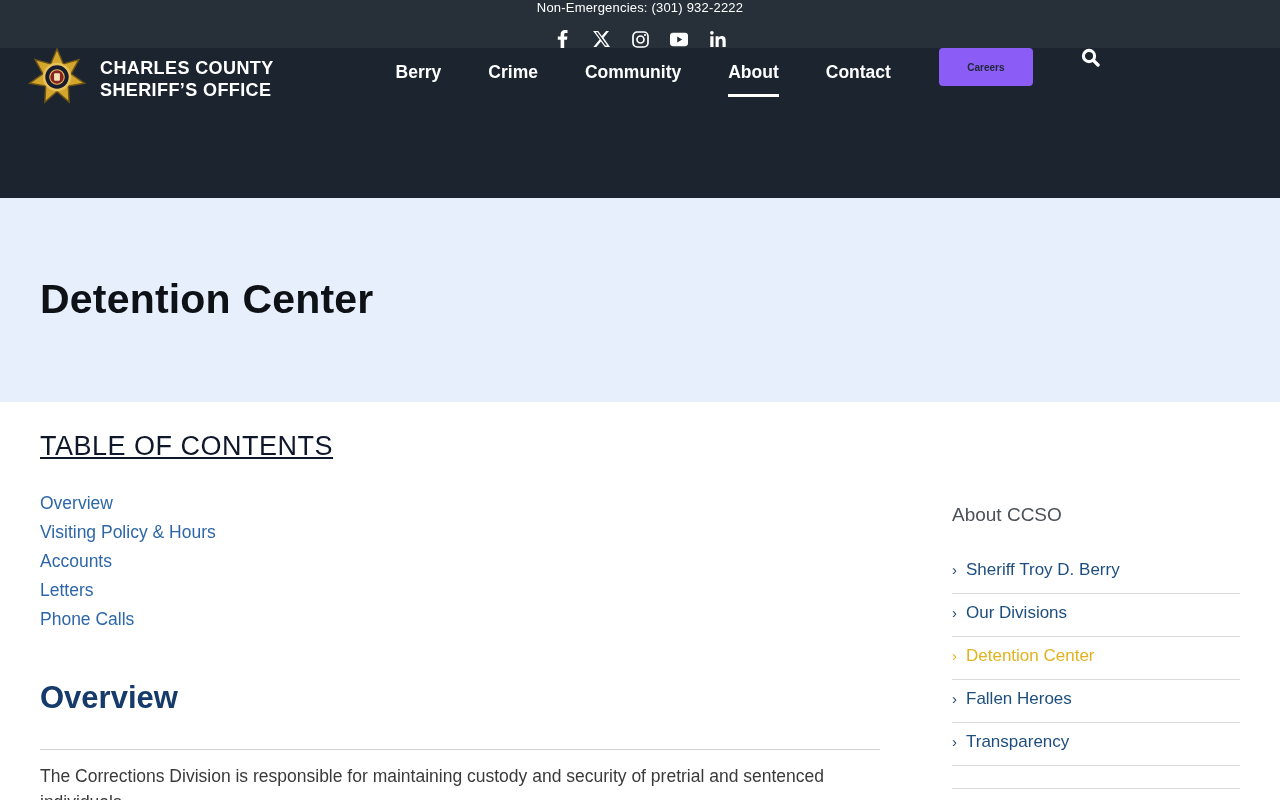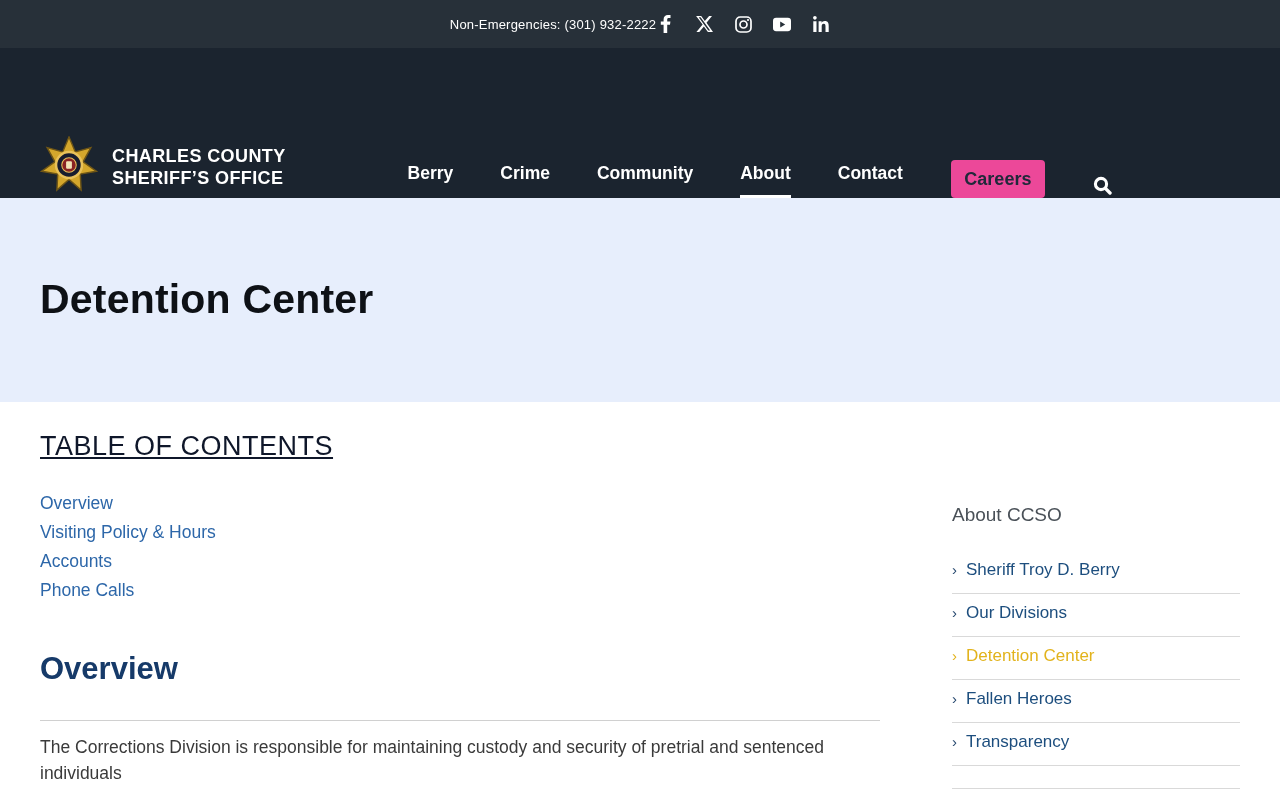--- a/index.html
+++ b/index.html
@@ -1,40 +1,40 @@
 <!DOCTYPE html>
 <html><head>
 <meta charset="utf-8">
 <style>
   * { margin:0; padding:0; box-sizing:border-box; }
   html,body { width:1280px; height:800px; overflow:hidden; background:#fff;
     font-family:"Liberation Sans", sans-serif; }
 
   
   .topbar { height:48px; background:#273039; display:flex; align-items:center;
-    justify-content:center; padding:0 40px; }
+    justify-content:space-between; padding:0 40px;flex-direction:column; }
   .topbar-phone { color:#ffffff; font-size:13px; letter-spacing:.2px; }
   .social-row { display:flex; align-items:center; gap:21px; }
   .social-icon { width:18px; height:18px; display:flex; align-items:center;
     justify-content:center; cursor:pointer; color:#fff; }
   .social-icon svg { display:block; }
 
   
-  .navbar { height:150px; background:#1b242f; display:flex; align-items:flex-end;
-    padding:0 40px; }
+  .navbar { height:150px; background:#1b242f; display:flex; align-items:flex-start;
+    padding:0 28px; }
   .brand { display:flex; align-items:center; gap:14px; cursor:pointer; }
   .brand-text { color:#fff; font-weight:700; font-size:18px; line-height:22px;
     letter-spacing:.4px; }
   .nav-menu { display:flex; align-items:center; gap:47px; margin-left:122px; }
   .nav-item { color:#fff; font-size:17.5px; font-weight:600; cursor:pointer;
     position:relative; padding:14px 0; }
   .nav-item.active::after { content:""; position:absolute; left:0; right:0;
     bottom:0; height:3px; background:#ffffff; }
-  .careers-btn { margin-left:48px; background:#ec4899; color:#20293a;
-    font-size:18px; font-weight:700; border:none; border-radius:4px;
+  .careers-btn { margin-left:48px; background:#8b5cf6; color:#20293a;
+    font-size:10px; font-weight:700; border:none; border-radius:4px;
     width:94px; height:38px; cursor:pointer; font-family:inherit; }
   .search-btn { margin-left:48px; background:none; border:none; cursor:pointer;
     padding:0; display:flex; }
 
   
   .hero { height:204px; background:#e7eefc; padding:0 40px; display:flex;
     align-items:center; }
   .hero h1 { font-size:41px; font-weight:700; color:#0e1116; letter-spacing:.2px;
     margin-top:-2px; }
 
@@ -141,20 +141,21 @@
 </div>
 
 <div class="content">
 
   <div class="main-col">
     <h2 class="toc-heading">TABLE OF CONTENTS</h2>
     <ul class="toc-list">
       <li><a>Overview</a></li>
       <li><a>Visiting Policy &amp; Hours</a></li>
       <li><a>Accounts</a></li>
+      <li><a>Letters</a></li>
       <li><a>Phone Calls</a></li>
     </ul>
 
     <h2 class="section-heading">Overview</h2>
     <hr class="rule">
     <p class="body-text">The Corrections Division is responsible for maintaining custody and security of pretrial and sentenced individuals</p>
   </div>
 
   <aside class="sidebar">
     <div class="sidebar-heading">About CCSO</div>

